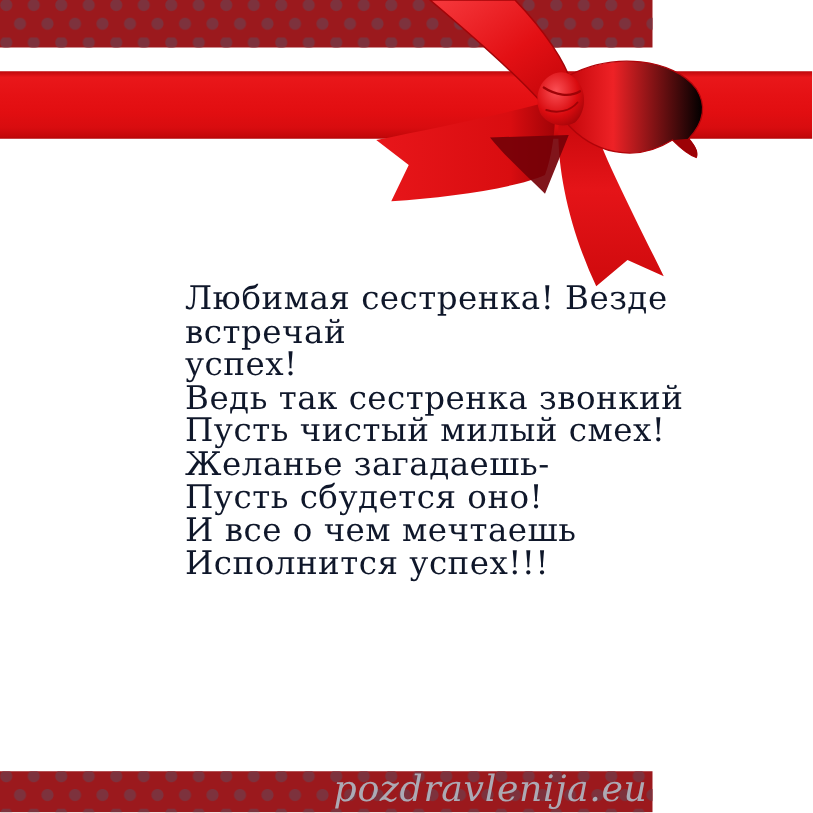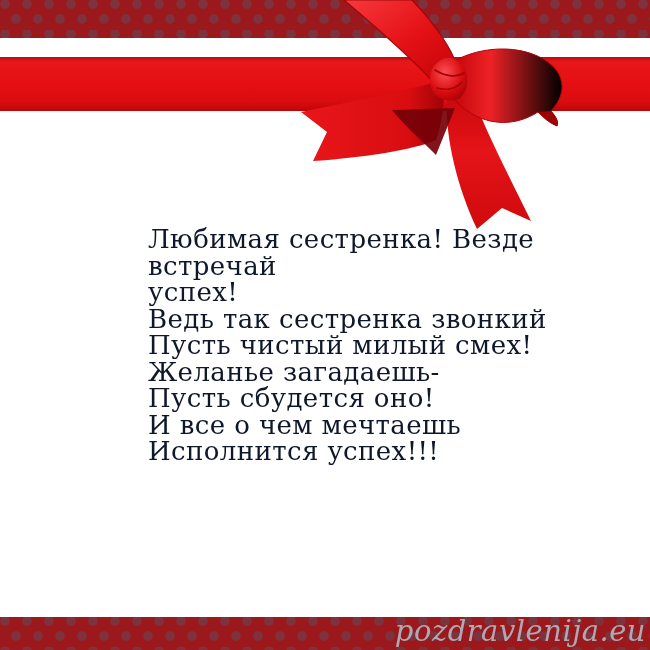--- a/index.html
+++ b/index.html
@@ -9,21 +9,21 @@
     font-family: "DejaVu Serif", serif;
   }
   .card {
     position: relative;
     width: 650px; height: 650px;
     overflow: hidden;
     background: #ffffff;
   }
   
   .dotband {
-    position: absolute; left: 0; width: 650px;
+    position: absolute; left: 0; width: 522px;
     background-color: #9b191d;
     background-image:
       radial-gradient(circle at 5px 4px,  #7d323d 4.4px, rgba(125,50,61,0) 5.2px),
       radial-gradient(circle at 16px 19px, #7d323d 4.4px, rgba(125,50,61,0) 5.2px);
     background-size: 22px 30px;
   }
   .top-border    { top: 0;    height: 38px; }
   .bottom-border { bottom: 0; height: 33px; }
   
   .ribbon-band {

